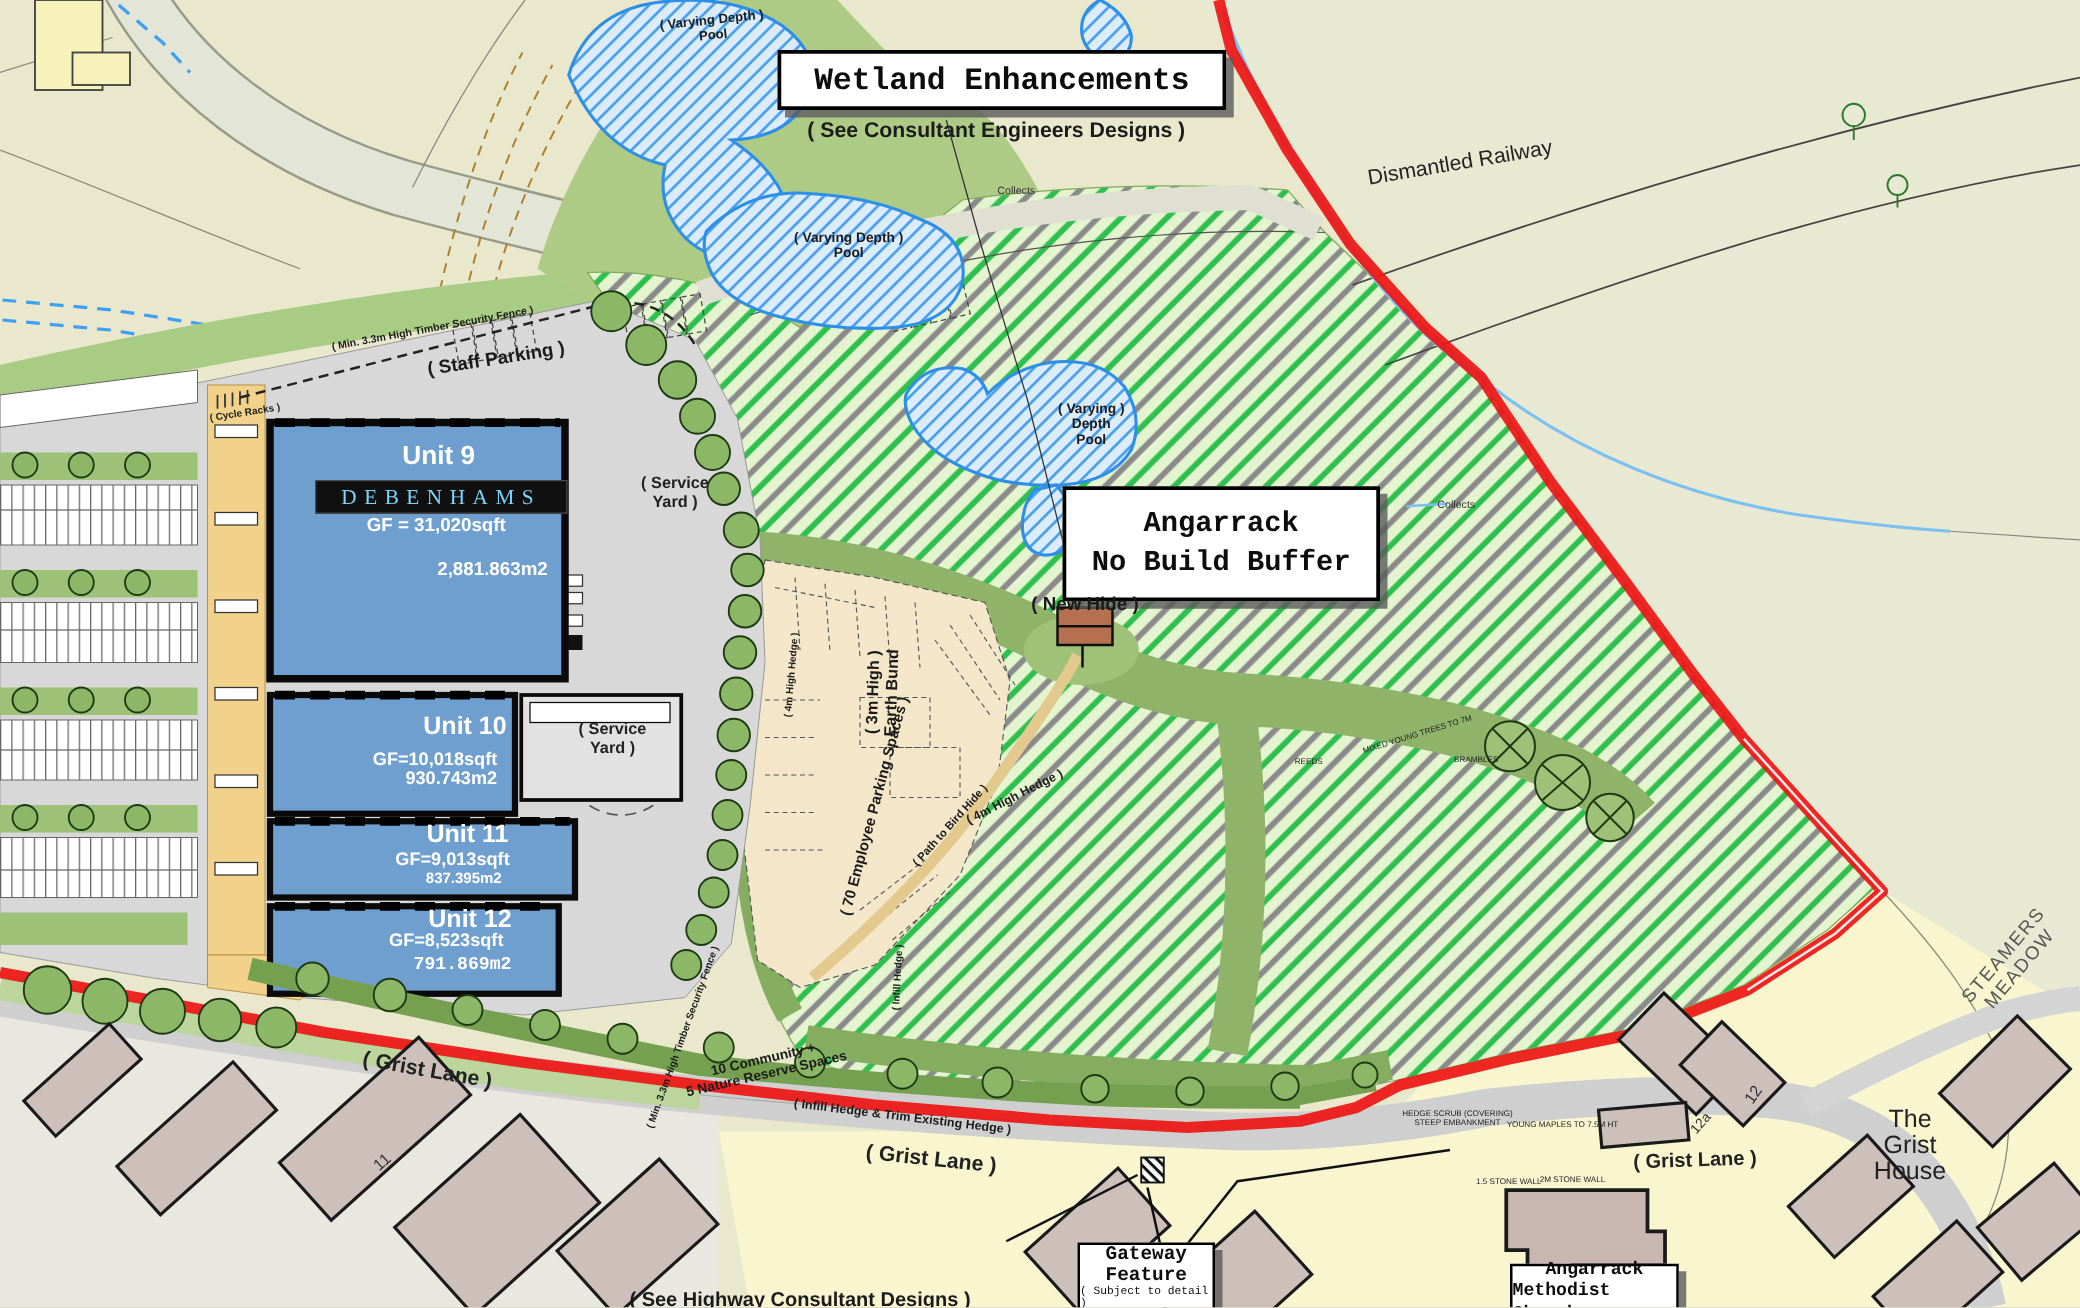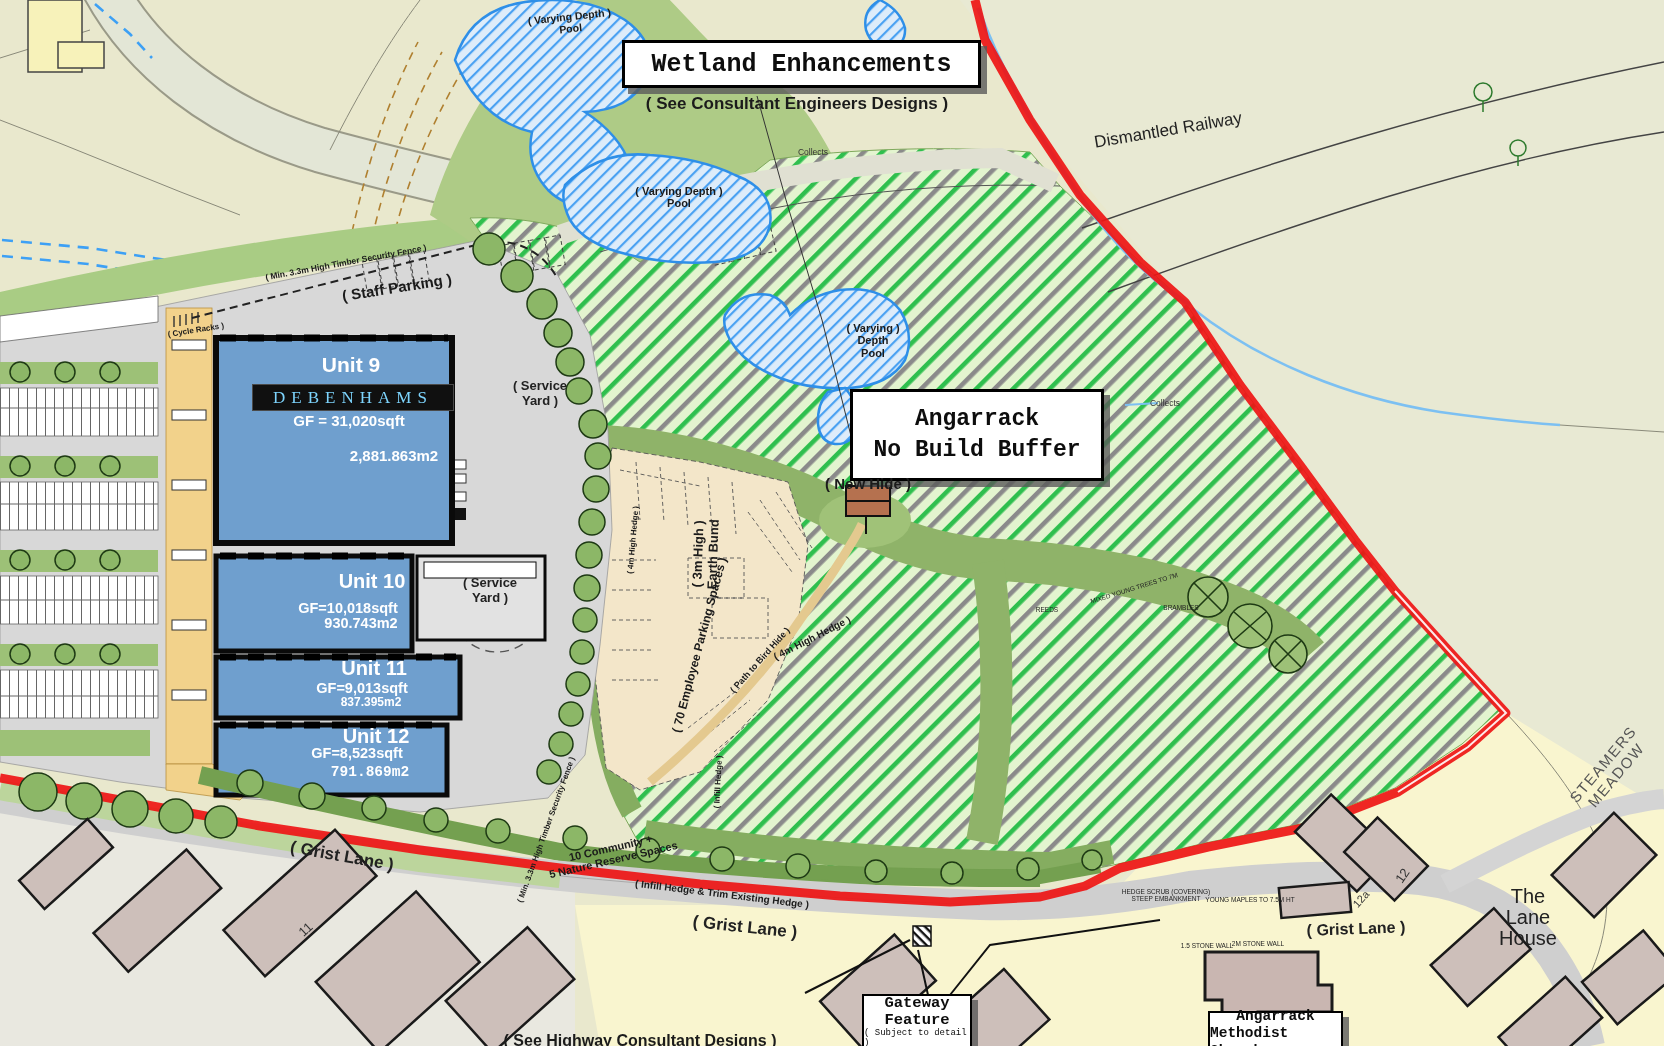--- a/index.html
+++ b/index.html
@@ -397,21 +397,21 @@
         <div>5 Nature Reserve Spaces</div>
   </div>
   <div class="lbl b" style="left:722px;top:894px;--r:7deg;font-size:10px;">( Infill Hedge &amp; Trim Existing Hedge )</div>
 
   <div class="lbl b" style="left:342px;top:856px;--r:10deg;font-size:17px;color:#222;">( Grist Lane )</div>
   <div class="lbl b" style="left:745px;top:927px;--r:6deg;font-size:17px;color:#222;">( Grist Lane )</div>
   <div class="lbl b" style="left:1356px;top:929px;--r:-2deg;font-size:16px;color:#222;">( Grist Lane )</div>
 
   <div class="lbl" style="left:1528px;top:917px;font-size:20px;color:#222;line-height:1.05;">
     <div>The</div>
-    <div>Lane</div>
+    <div>Grist</div>
     <div>House</div>
   </div>
   <div class="lbl" style="left:1610px;top:770px;--r:-50deg;font-size:15px;color:#555;letter-spacing:1.5px;">
     <div>STEAMERS</div>
     <div>MEADOW</div>
   </div>
 
   <div class="lbl" style="left:306px;top:930px;--r:-42deg;font-size:13px;color:#333;">11</div>
   <div class="lbl" style="left:1403px;top:876px;--r:-55deg;font-size:13px;color:#333;">12</div>
   <div class="lbl" style="left:1361px;top:899px;--r:-48deg;font-size:11px;color:#333;">12a</div>

